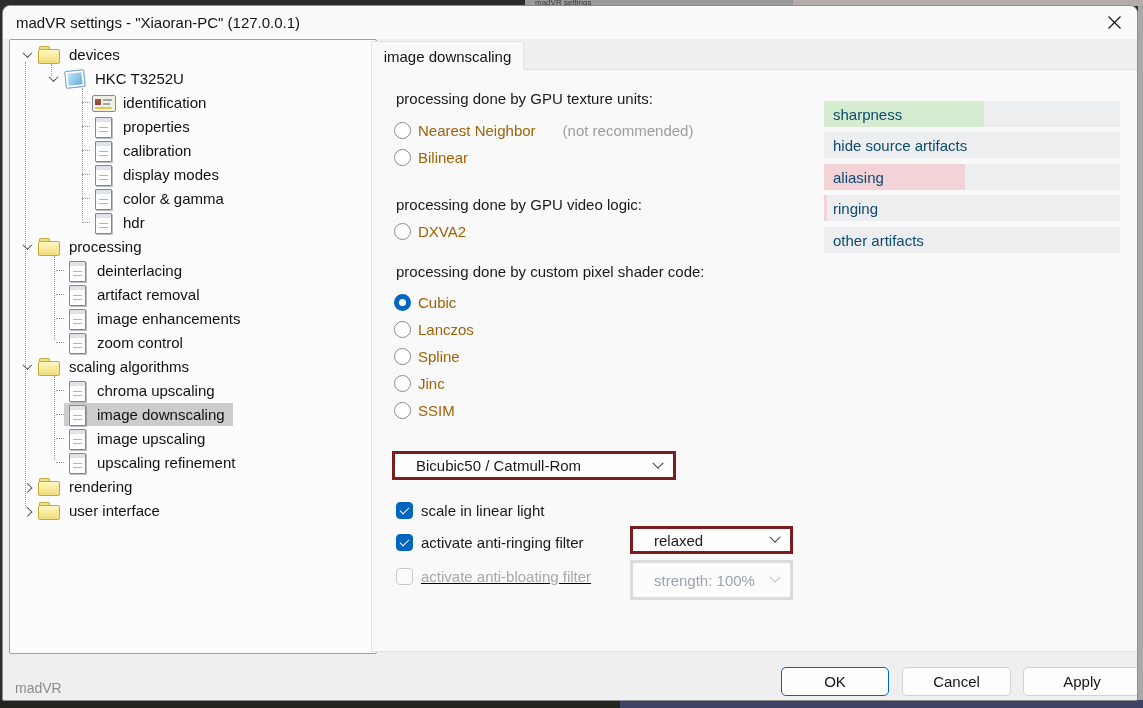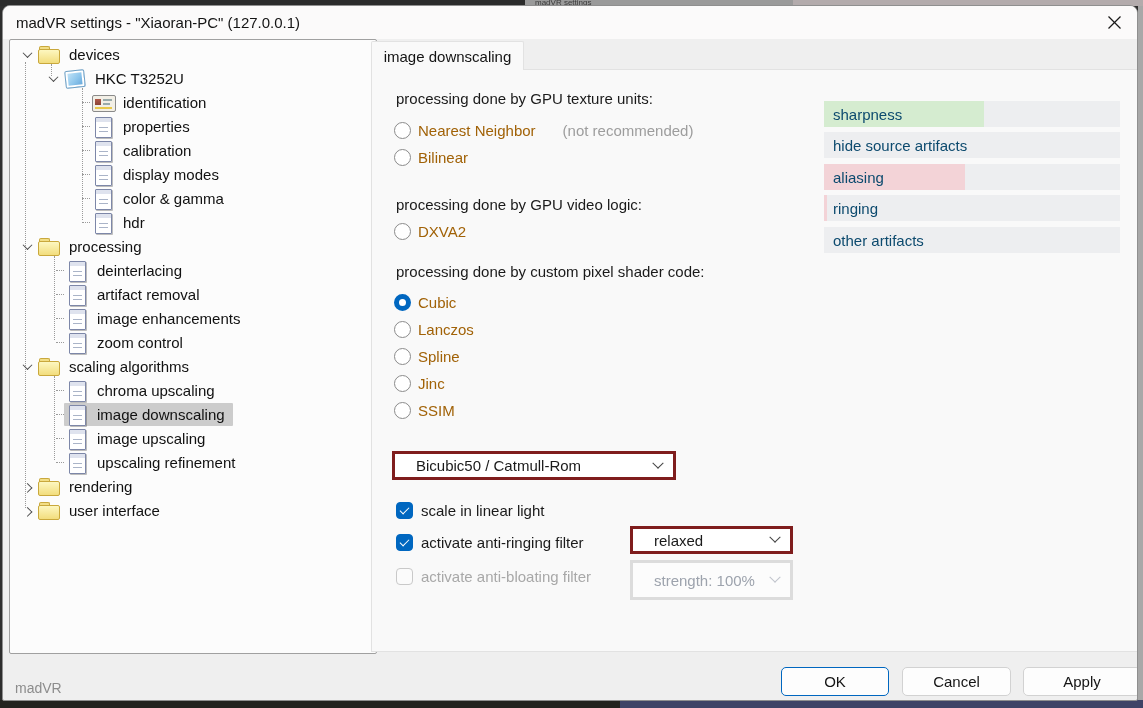--- a/index.html
+++ b/index.html
@@ -102,21 +102,21 @@
 
   
   .check-row { position:absolute; left:24px; height:20px; display:flex; align-items:center; cursor:pointer; }
   .checkbox { width:17px; height:17px; border-radius:4px; flex:0 0 17px; position:relative;
     background:#0067c0; border:1px solid #0067c0; }
   .checkbox::after { content:""; position:absolute; left:3px; top:4px; width:8px; height:4px;
     border-left:1.8px solid #fff; border-bottom:1.8px solid #fff; transform:rotate(-45deg); }
   .checkbox.unchecked { background:#fbfbfb; border:1px solid #c9c9c9; }
   .checkbox.unchecked::after { display:none; }
   .check-label { font-size:15px; color:#1a1a1a; margin-left:8px; }
-  .check-row.disabled { cursor:default; }
+  .check-row.disabled { cursor:default;text-decoration:underline; }
   .check-row.disabled .check-label { color:#a8a8a8; }
 
   
   .brand { position:absolute; left:12px; top:674px; font-size:14px; color:#8c8c8c; }
   .btn { position:absolute; top:661px; height:29px; background:#fdfdfd; border:1px solid #d2d2d2;
     border-radius:5px; font-size:15px; color:#141414; display:flex; align-items:center; justify-content:center;
     cursor:pointer; }
   .btn.primary { border:1.5px solid #0067c0; }
 </style>
 </head>

